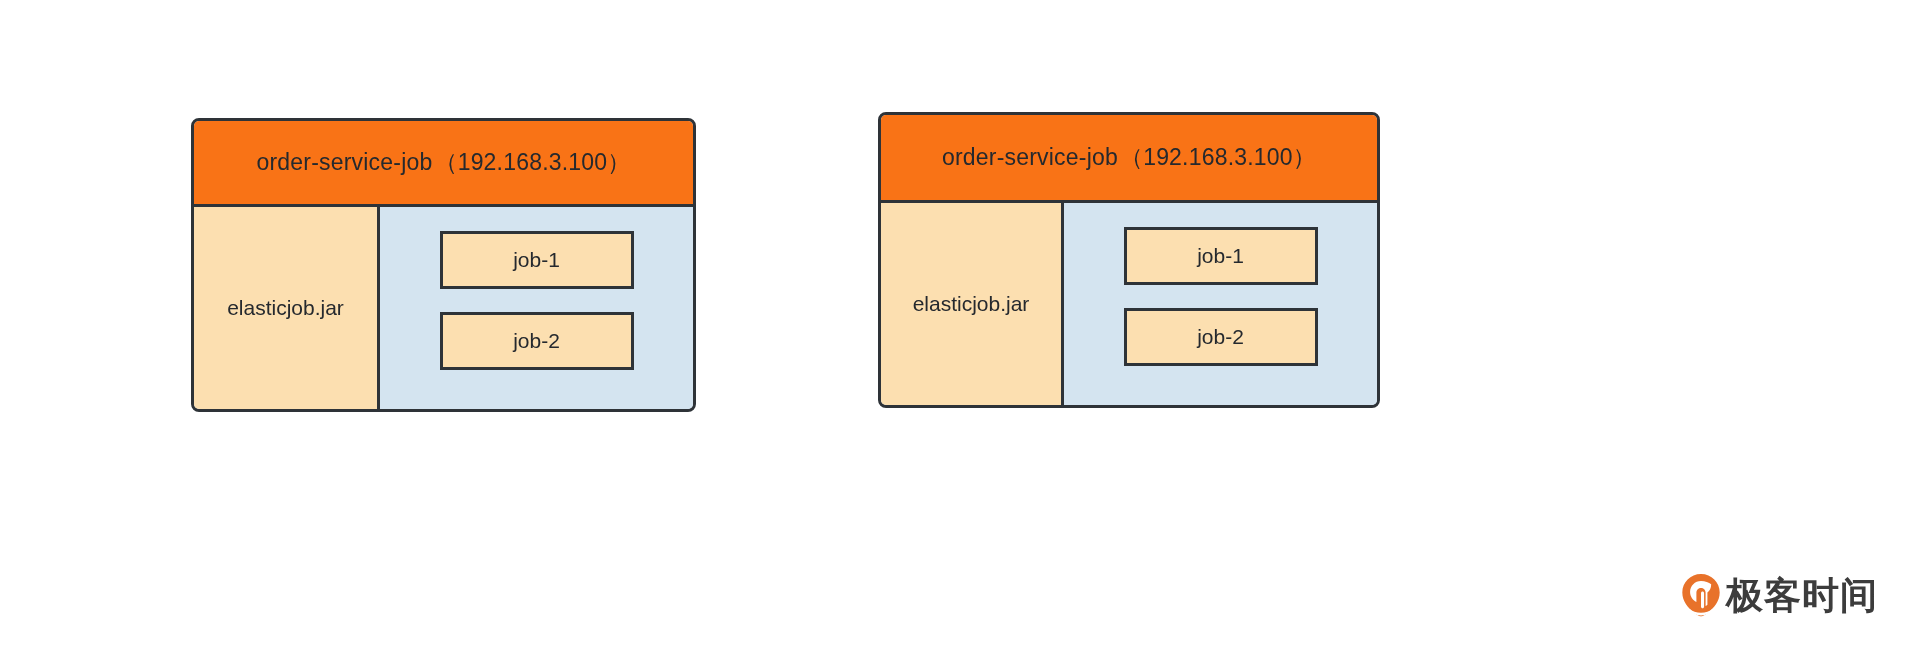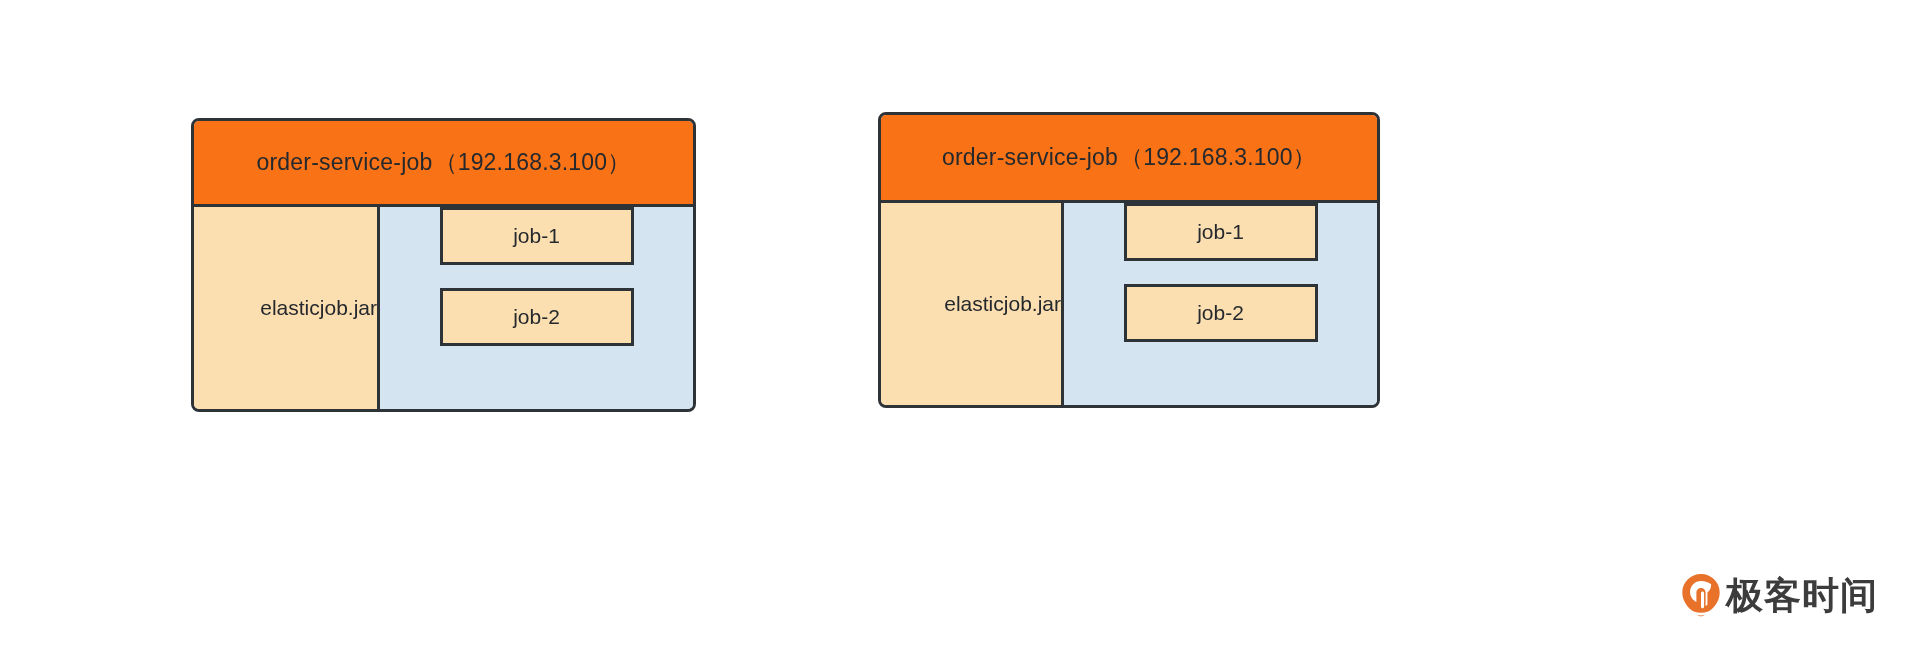--- a/index.html
+++ b/index.html
@@ -66,38 +66,39 @@
     min-height: 0;
   }
 
   
   .jar-cell {
     flex: 0 0 186px;
     background: #fcdfb0;
     border-right: 3px solid #2e3338;
     display: flex;
     align-items: center;
-    justify-content: flex-end;
+    justify-content: center;
     box-sizing: border-box;
   }
   .node--right .jar-cell { flex-basis: 183px; }
 
   .jar-label {
     font-size: 21px;
     color: #25292e;
     white-space: nowrap;
   }
 
   
   .jobs-cell {
     flex: 1 1 auto;
     background: #d4e4f0;
     display: flex;
     flex-direction: column;
     align-items: center;
+    justify-content: center;
     gap: 23px;
     box-sizing: border-box;
     padding: 0 0 16px 0;
   }
 
   .job-box {
     width: 194px;
     height: 58px;
     box-sizing: border-box;
     background: #fcdfb0;

